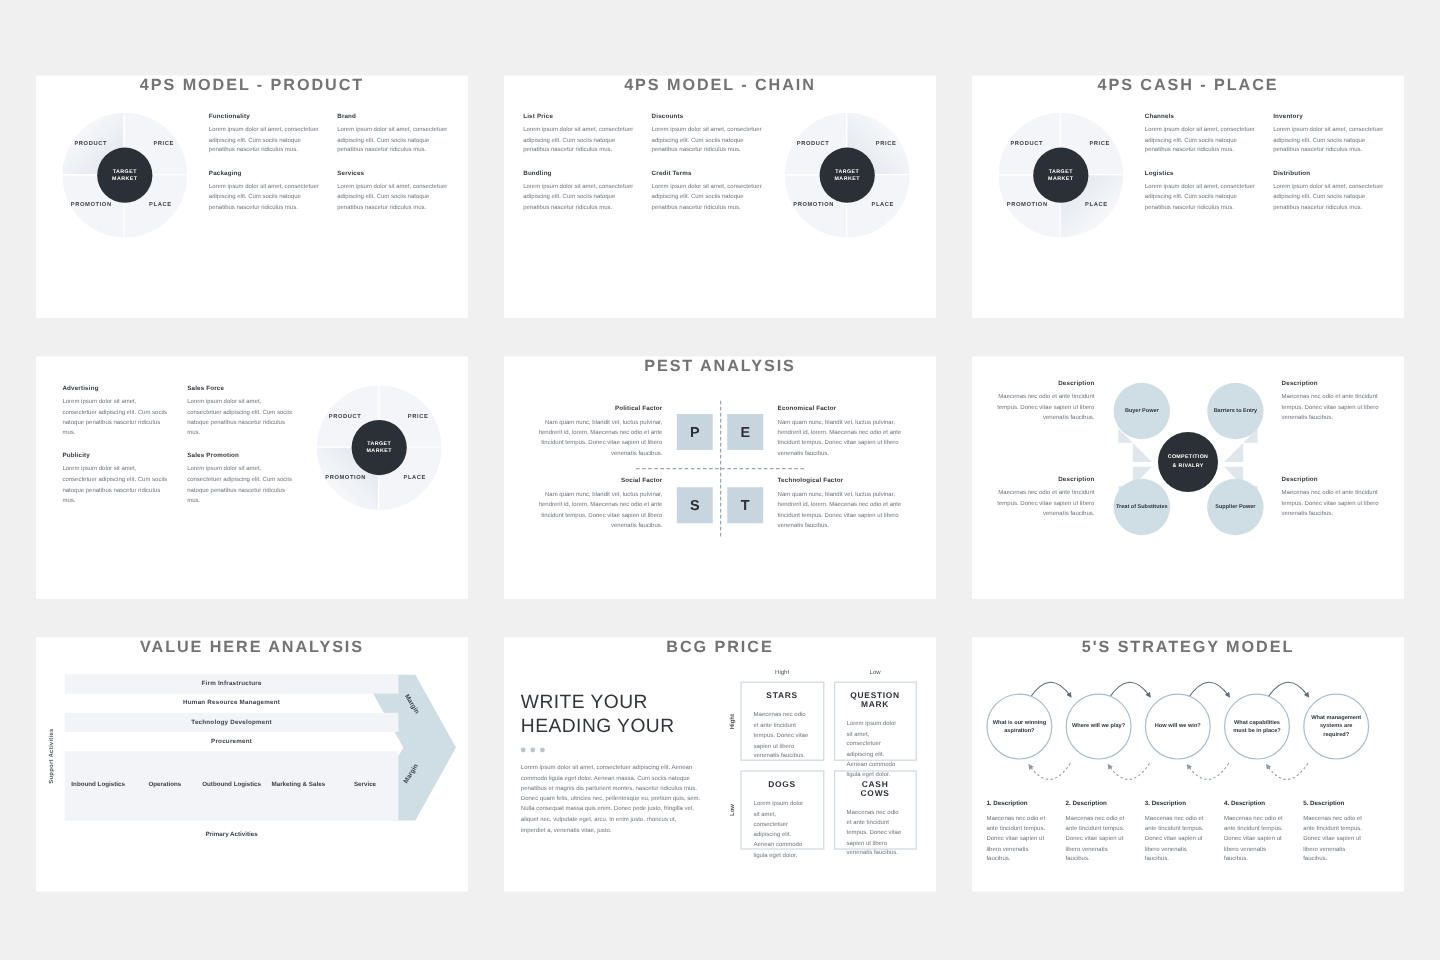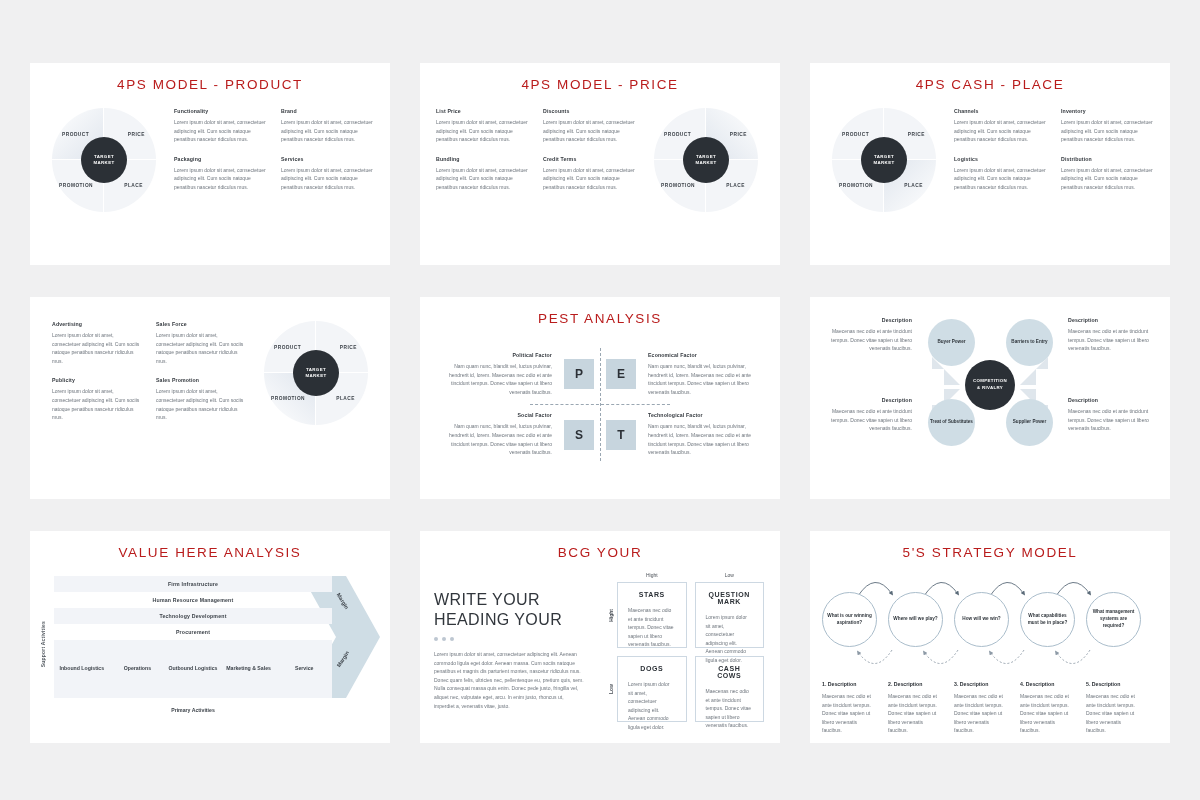--- a/index.html
+++ b/index.html
@@ -21,24 +21,23 @@
     row-gap: 32px;
   }
   .card {
     background: #ffffff;
     position: relative;
     overflow: hidden;
   }
   .card-title {
     text-align: center;
     font-size: 13.5px;
-    font-weight: 400;
+    font-weight: 700;
     letter-spacing: 1.6px;
-    color: #b91c1c;
-    padding-top: 14px;
+    color: #737373;
   }
   .body-h {
     font-size: 5.2px;
     font-weight: bold;
     letter-spacing: 0.15px;
     color: #33383e;
     margin-bottom: 4px;
   }
   .body-p {
     font-size: 5px;
@@ -192,21 +191,21 @@
         </div>
         <div>
           <div class="body-h">Services</div>
           <div class="body-p">Lorem ipsum dolor sit amet, consectetuer adipiscing elit. Cum sociis natoque penatibus nascetur ridiculus mus.</div>
         </div>
       </div>
     </div>
   </div>
 
   <div class="card">
-    <div class="card-title">4PS MODEL - PRICE</div>
+    <div class="card-title">4PS MODEL - CHAIN</div>
     <div class="ps-row" style="padding:16px 22px 0 16px; gap:18px;">
       <div class="ps-text" style="flex:1;">
         <div>
           <div class="body-h">List Price</div>
           <div class="body-p">Lorem ipsum dolor sit amet, consectetuer adipiscing elit. Cum sociis natoque penatibus nascetur ridiculus mus.</div>
         </div>
         <div>
           <div class="body-h">Discounts</div>
           <div class="body-p">Lorem ipsum dolor sit amet, consectetuer adipiscing elit. Cum sociis natoque penatibus nascetur ridiculus mus.</div>
         </div>
@@ -408,21 +407,21 @@
         </svg>
         <div style="position:absolute; right:24px; top:22px; font-size:5.4px; font-weight:bold;
                     color:#3c4249; transform:rotate(58deg); z-index:2;">Margin</div>
         <div style="position:absolute; right:24px; top:80px; font-size:5.4px; font-weight:bold;
                     color:#3c4249; transform:rotate(-58deg); z-index:2;">Margin</div>
       </div>
     </div>
   </div>
 
   <div class="card">
-    <div class="card-title">BCG YOUR</div>
+    <div class="card-title">BCG PRICE</div>
     <div style="display:flex; padding:12px 16px 0 14px; gap:21px;">
 
       <div style="width:150px; padding-top:18px;">
         <div class="bcg-head">
           <div>WRITE YOUR</div>
           <div>HEADING YOUR</div>
         </div>
         <div class="bcg-dots">
             <i></i>
             <i></i>

